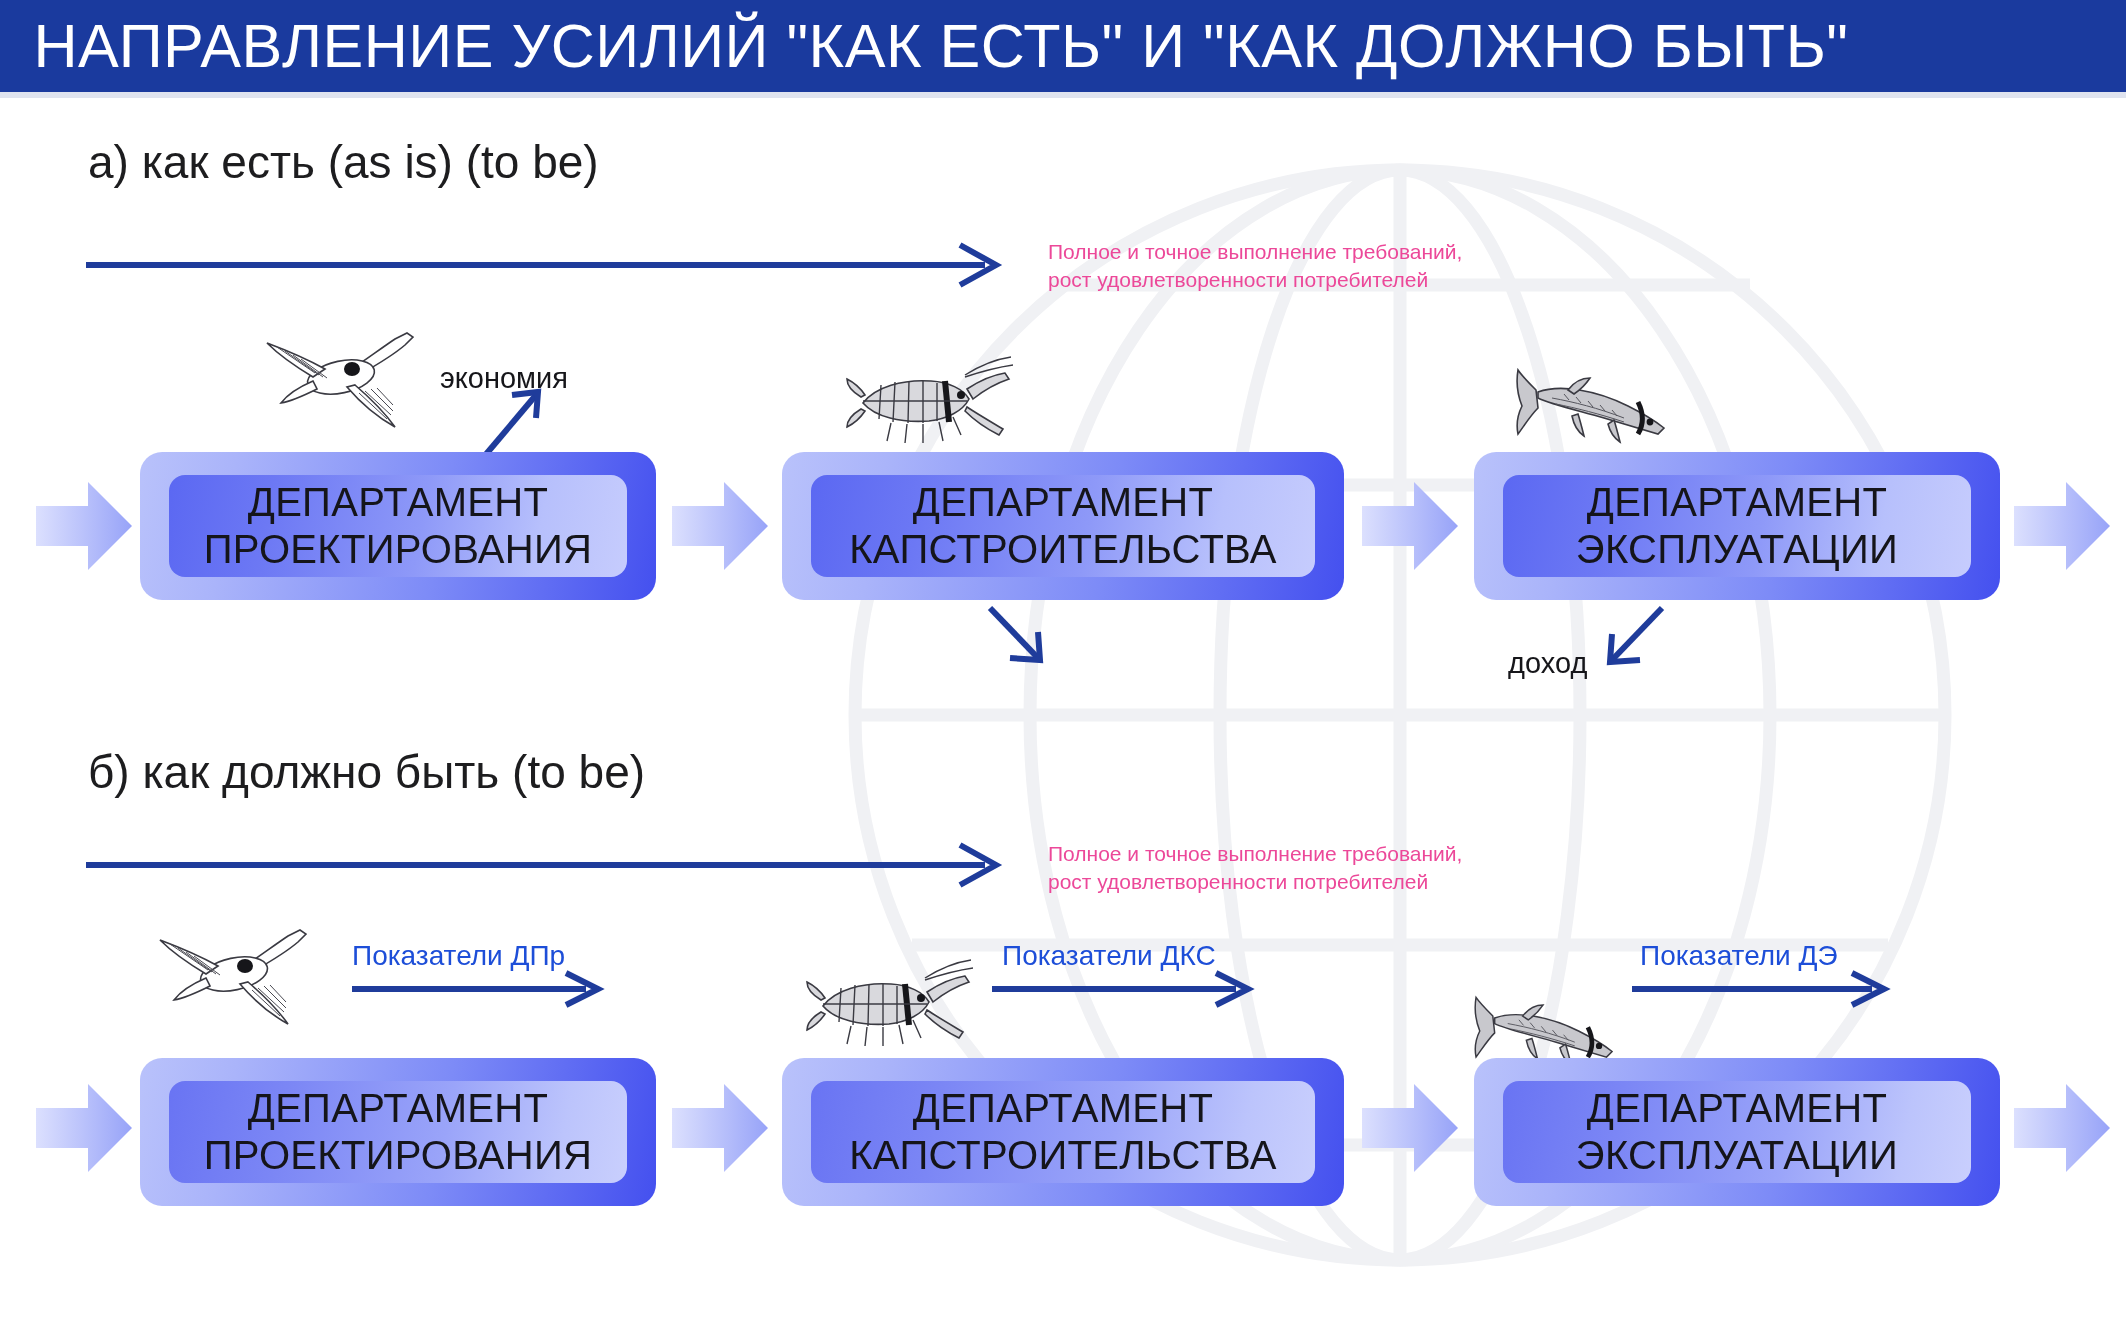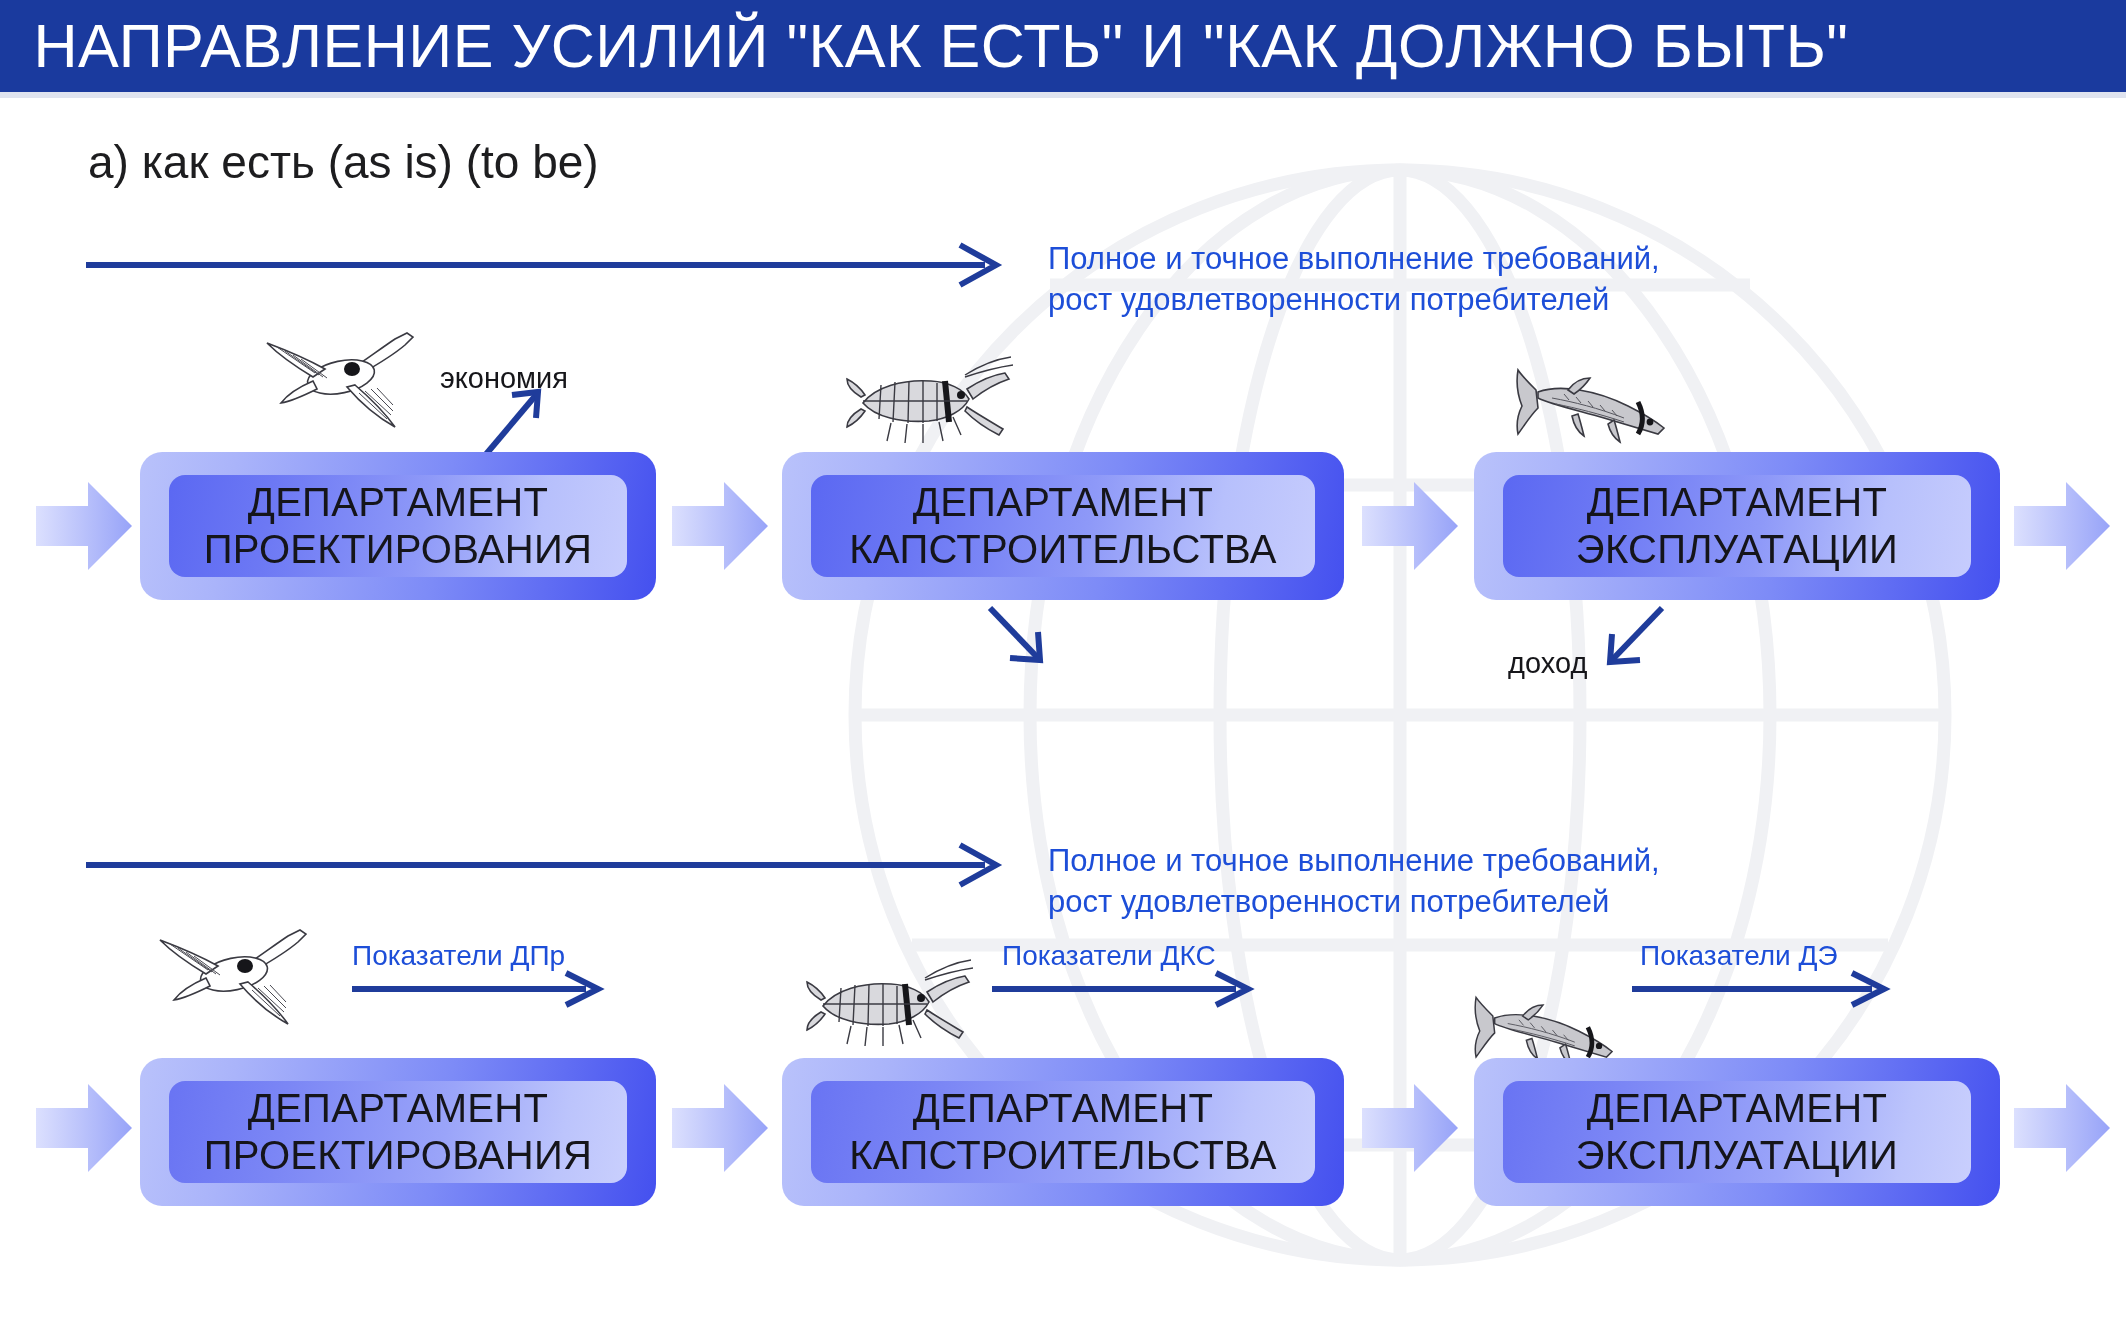--- a/index.html
+++ b/index.html
@@ -48,23 +48,23 @@
   }
   #head-a{left:88px;top:135px;}
   #head-b{left:88px;top:745px;}
 
   
   .long-arrow{position:absolute;}
 
   
   .note{
     position:absolute;
-    font-size:31px;
+    font-size:21px;
     line-height:1.33;
-    color:#1d4ed8;
+    color:#ec4899;
     white-space:pre-line;
   }
   #note-a{left:1048px;top:238px;}
   #note-b{left:1048px;top:840px;}
 
   
   .dept{
     position:absolute;
     border-radius:22px;
     background:linear-gradient(100deg,#b9c2fb 0%,#aab4fa 18%,#7d8bf7 58%,#4450ef 100%);
@@ -266,20 +266,21 @@
     <line x1="10" y1="8" x2="58" y2="58" stroke="#1F3C9B" stroke-width="6"></line>
     <polyline points="30,58 60,60 58,32" fill="none" stroke="#1F3C9B" stroke-width="6"></polyline>
   </svg>
 
   <div class="small-label" style="left:1508px;top:645px;">доход</div>
   <svg class="long-arrow" style="left:1600px;top:600px;" width="74" height="72" xmlns="http://www.w3.org/2000/svg">
     <line x1="62" y1="8" x2="12" y2="60" stroke="#1F3C9B" stroke-width="6"></line>
     <polyline points="40,60 10,62 12,34" fill="none" stroke="#1F3C9B" stroke-width="6"></polyline>
   </svg>
 
+  <div class="section-heading" id="head-b">б) как должно быть (to be)</div>
 
   <svg class="long-arrow" style="left:80px;top:840px;" width="940" height="50" xmlns="http://www.w3.org/2000/svg">
     <line x1="6" y1="25" x2="905" y2="25" stroke="#1F3C9B" stroke-width="6"></line>
     <polyline points="880,5 916,25 880,45" fill="none" stroke="#1F3C9B" stroke-width="6"></polyline>
   </svg>
 
   <div class="note" id="note-b">Полное и точное выполнение требований,
 рост удовлетворенности потребителей</div>
 
   <svg class="animal" style="left:148px;top:912px;" width="185" height="125" viewBox="0 0 185 125" xmlns="http://www.w3.org/2000/svg">

